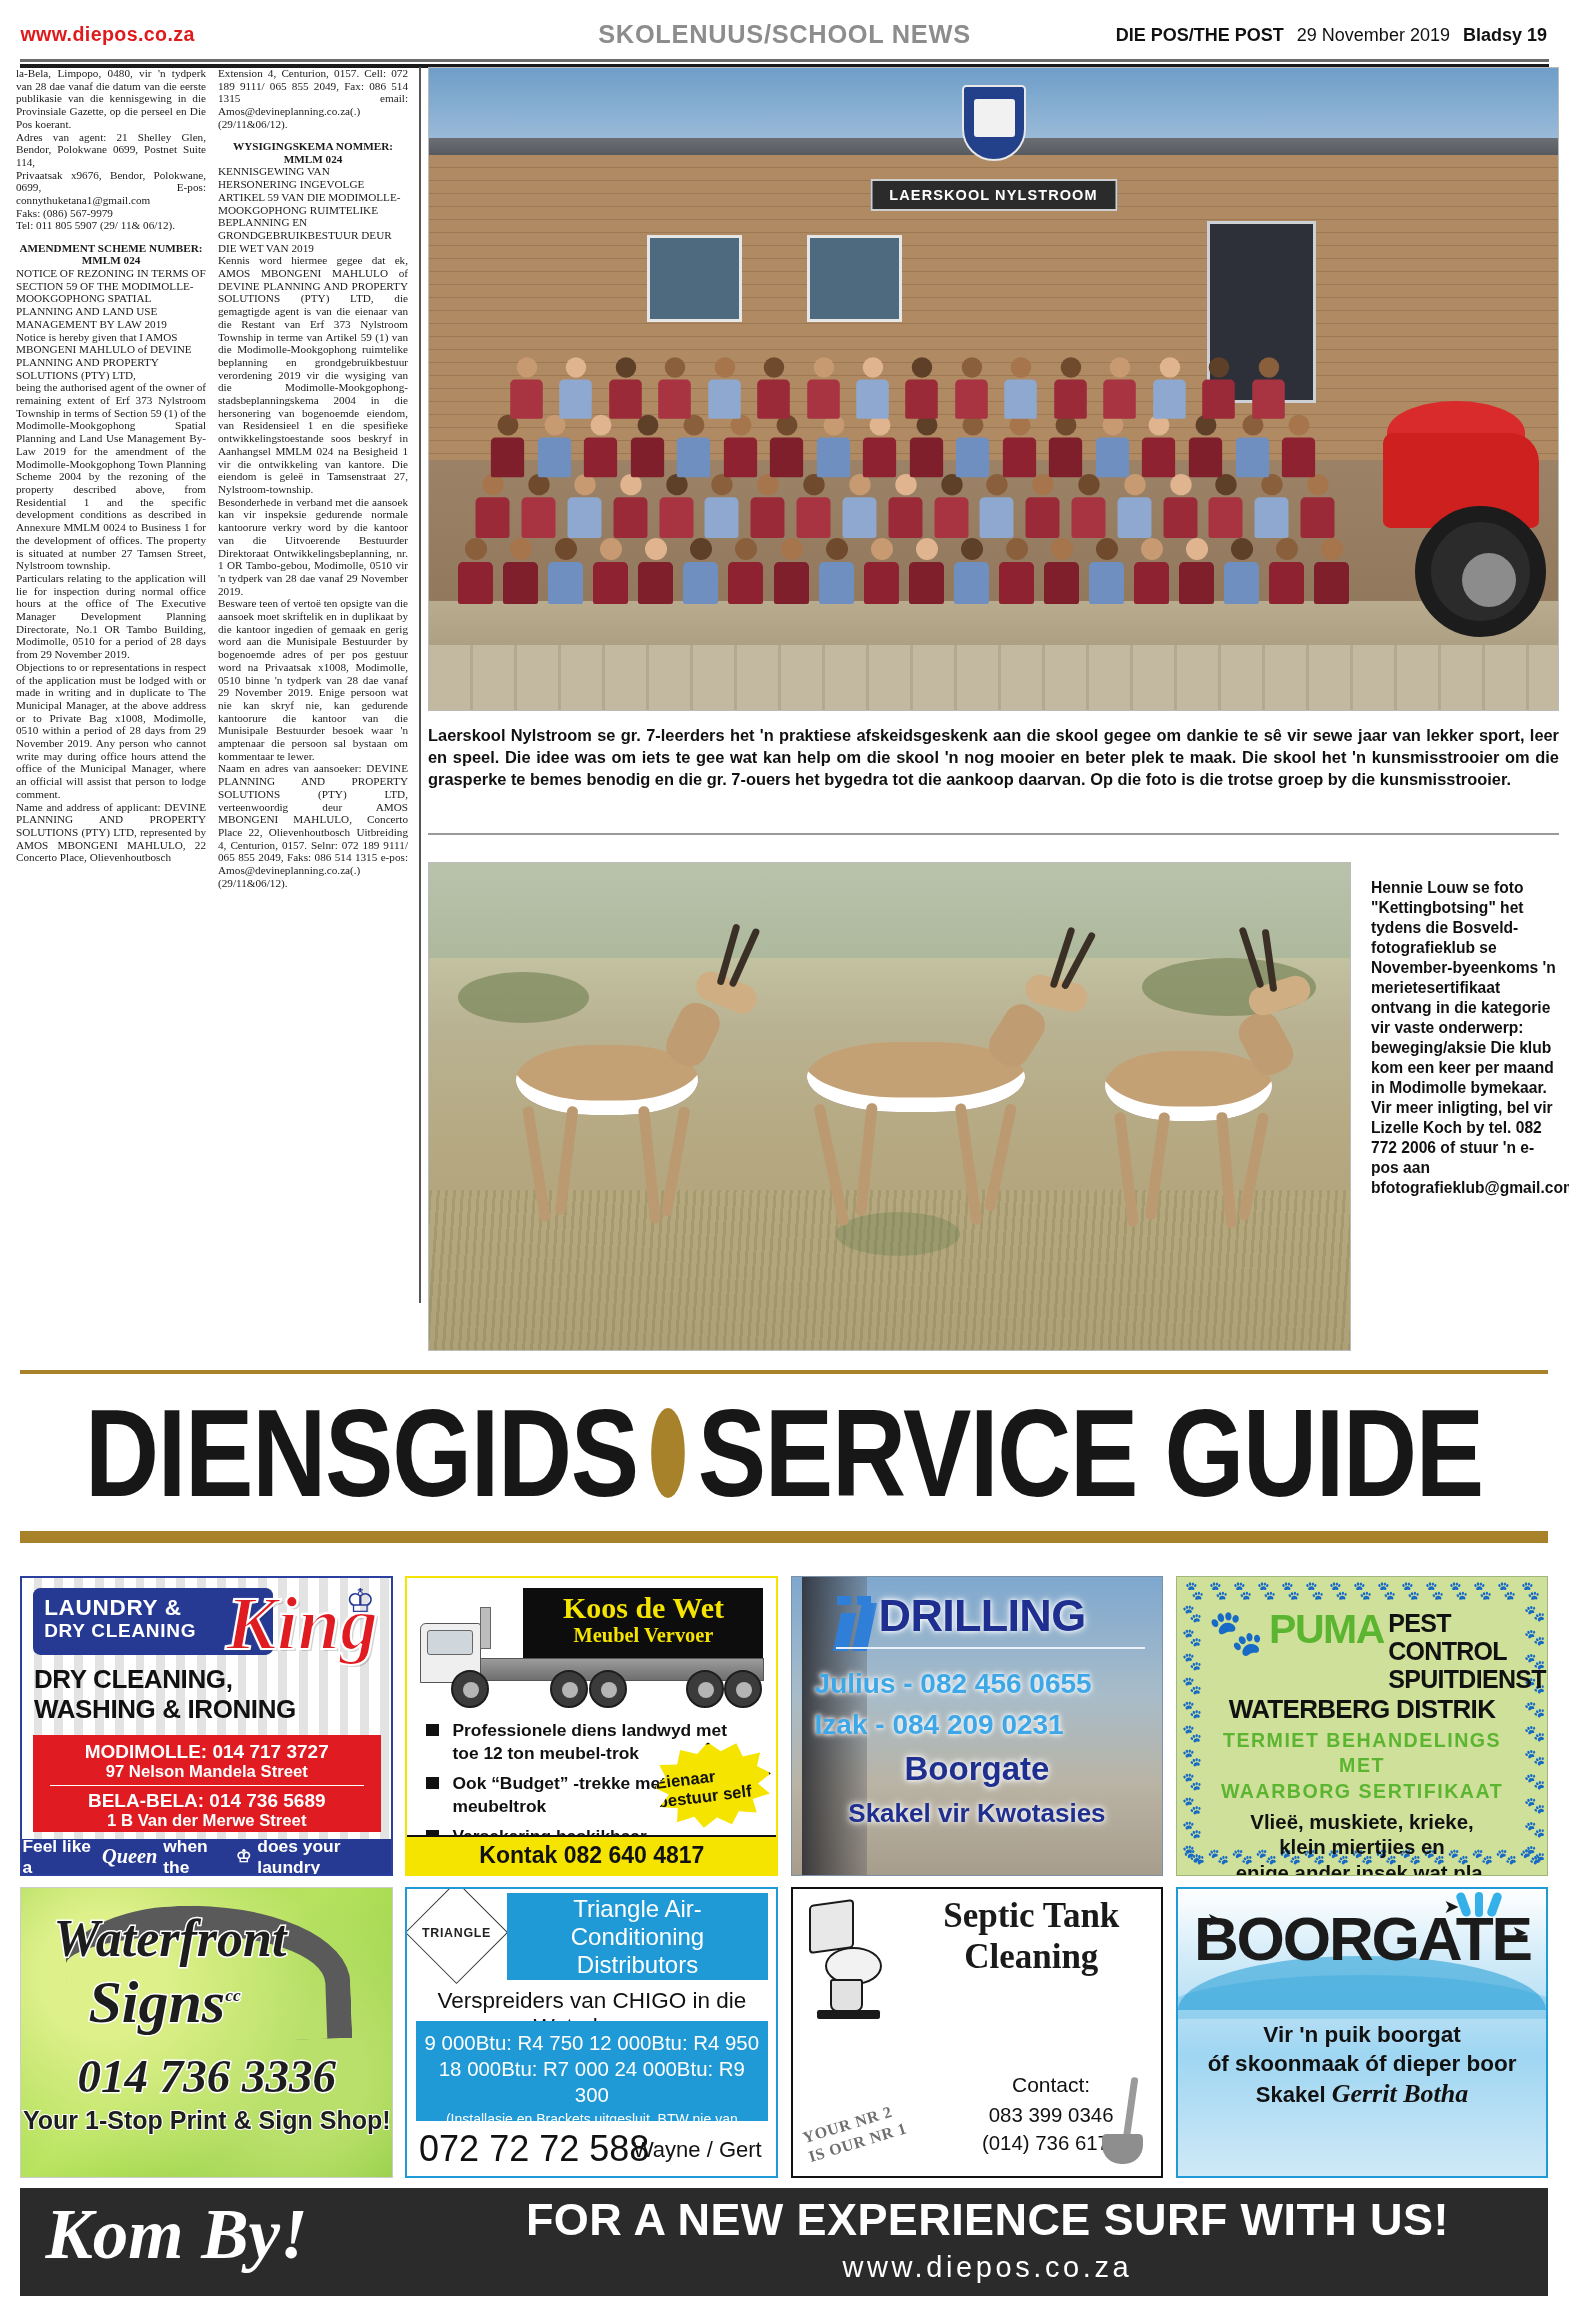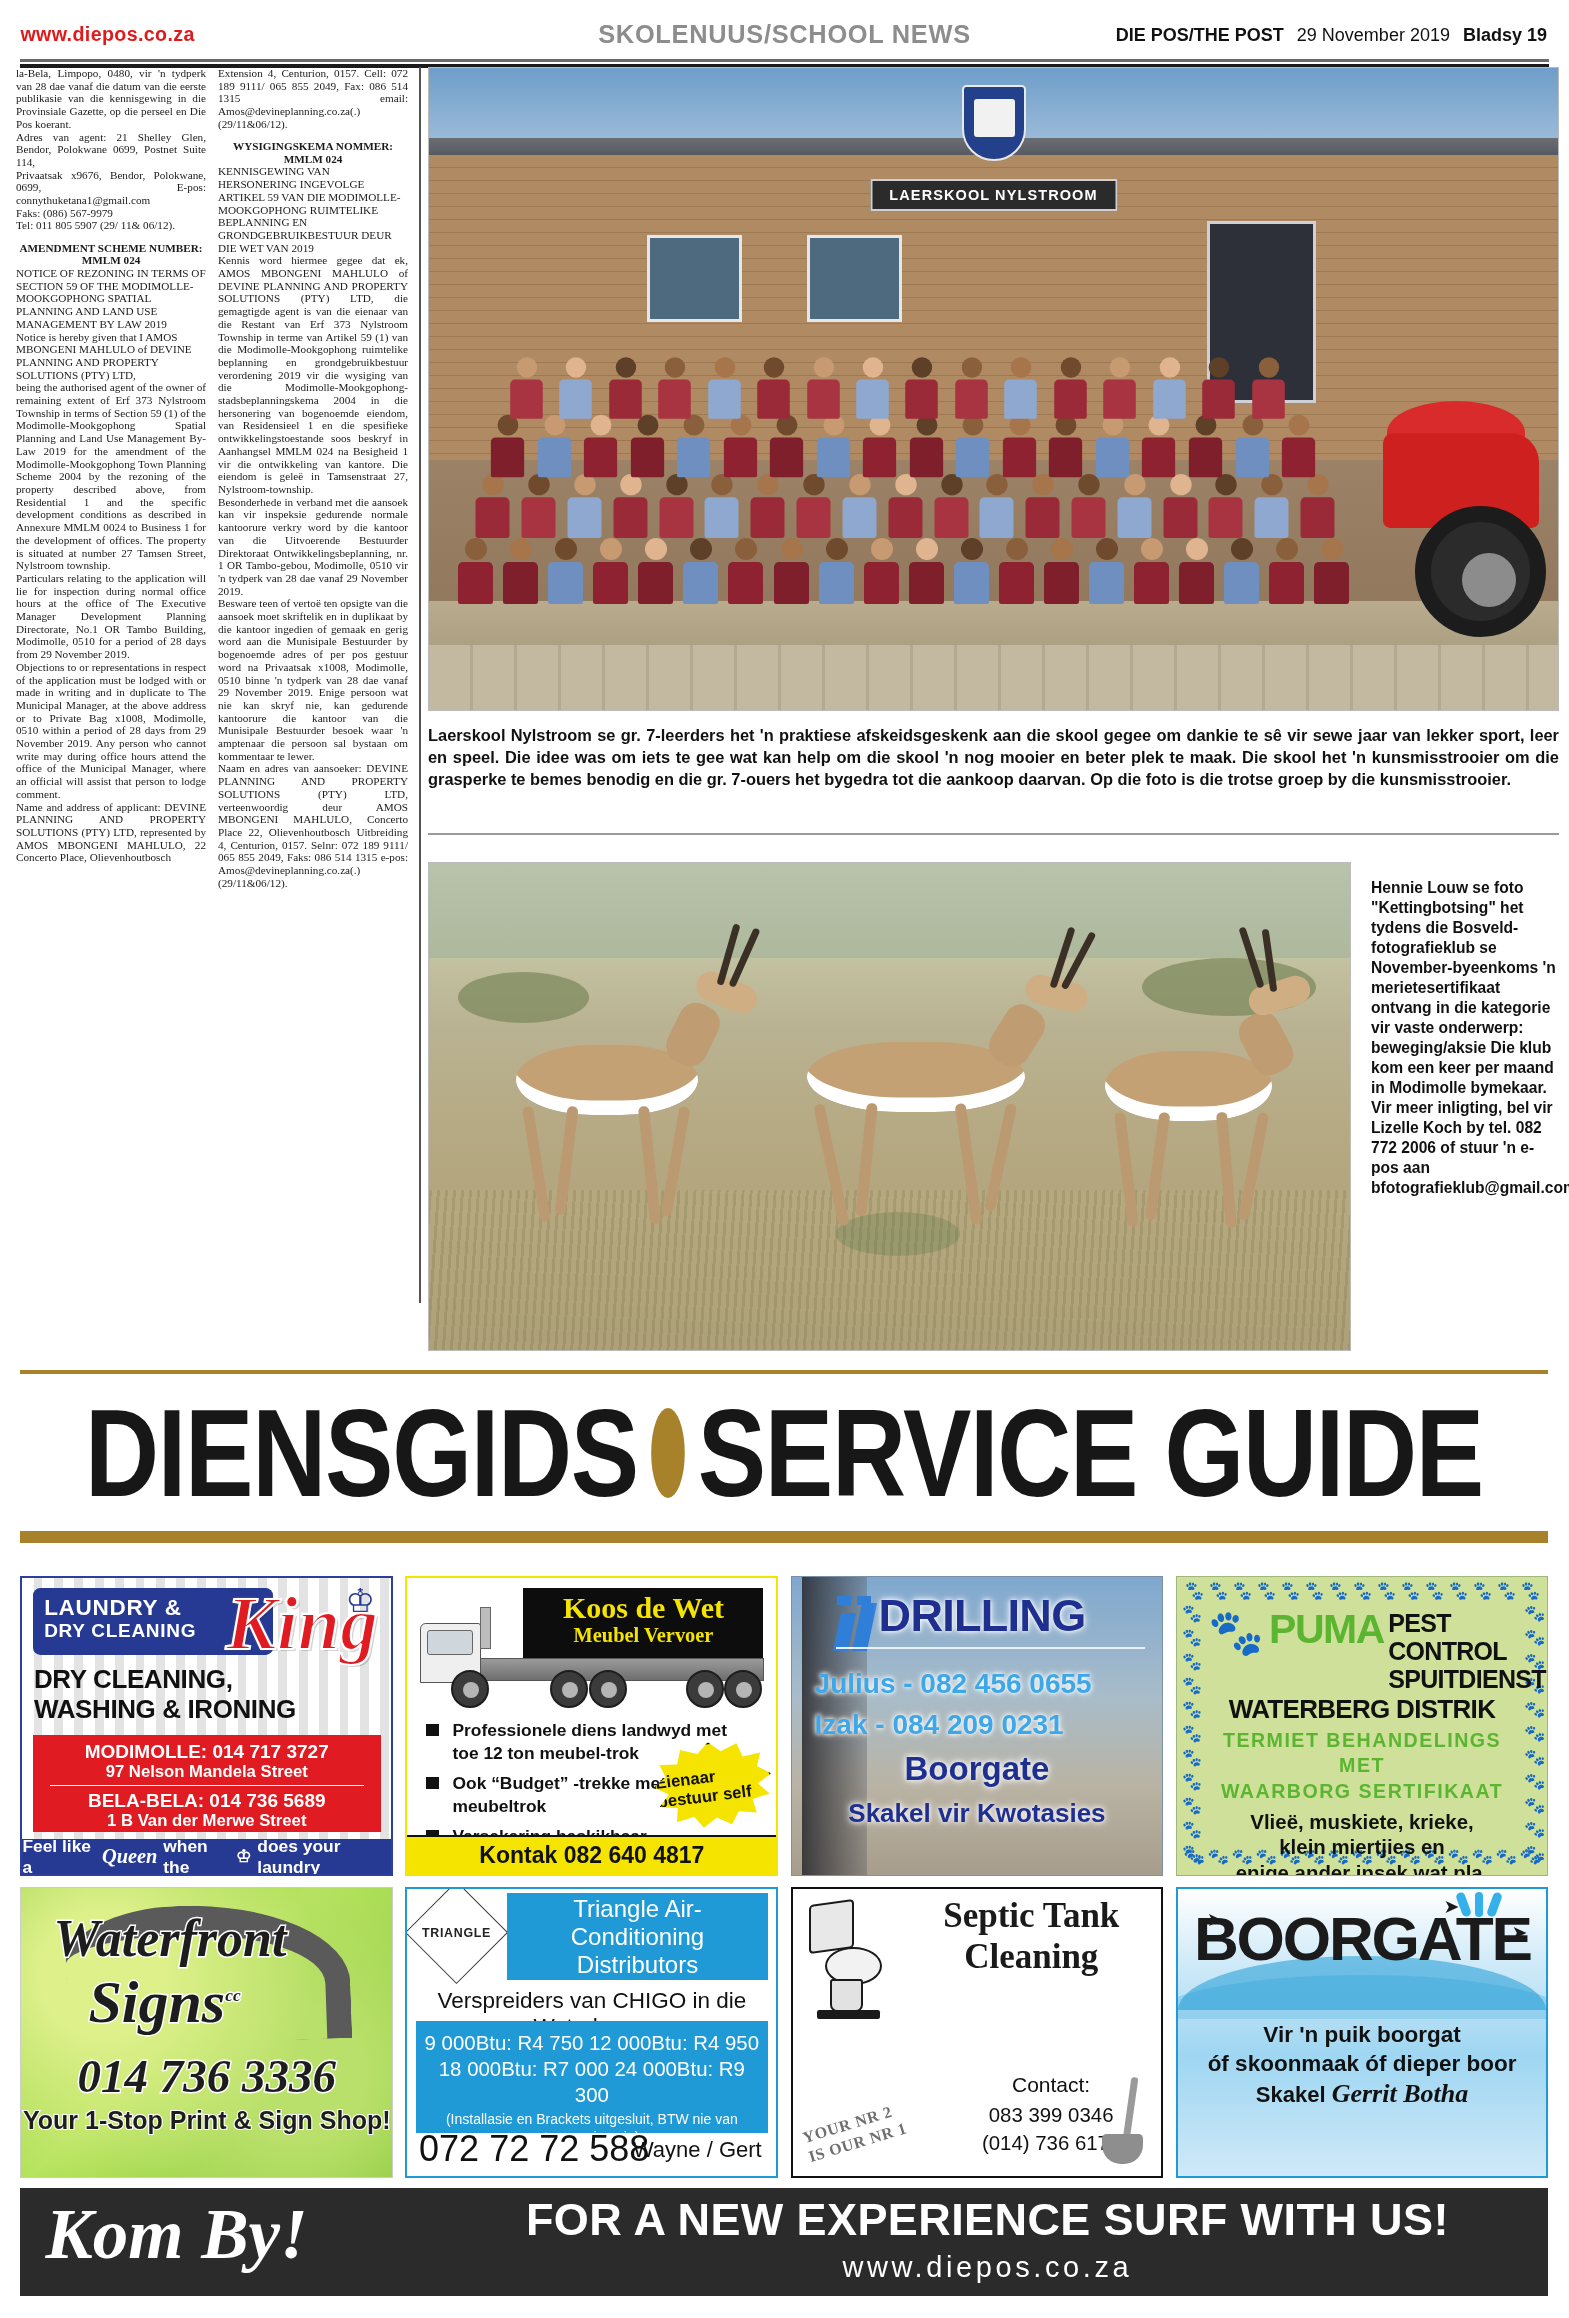--- a/index.html
+++ b/index.html
@@ -271,21 +271,21 @@
     display:flex; align-items:center; justify-content:center;
     font-family:"Liberation Sans", sans-serif; font-weight:bold; font-size:12.4px; color:#222;
     letter-spacing:0.7px; }
   .tri-head { position:absolute; left:100px; right:8.7px; top:4.4px; height:87px;
     background:#1f9ad6; color:#fff; text-align:center; padding-top:1.5px;
     font-family:"Liberation Sans", sans-serif; }
   .tri-head .t1 { font-size:24px; line-height:28px; }
   .tri-head .t2 { font-size:21px; line-height:25px; }
   .tri-sub { position:absolute; left:8.7px; right:8.7px; top:99px; text-align:center;
     font-family:"Liberation Sans", sans-serif; font-size:22.5px; color:#111; }
-  .tri-prices { position:absolute; left:8.7px; right:8.7px; top:132px; height:112px;
+  .tri-prices { position:absolute; left:8.7px; right:8.7px; top:132px; height:100px;
     background:#1f9ad6; color:#fff; padding:8.7px 5.8px 0; text-align:center;
     font-family:"Liberation Sans", sans-serif; }
   .tri-prices .p { font-size:20.4px; line-height:26px; }
   .tri-prices .note { font-size:14px; line-height:17.4px; margin-top:3.6px; }
   .tri-phone { position:absolute; left:11.6px; bottom:5.8px;
     font-family:"Liberation Sans", sans-serif; font-size:36px; color:#111; }
   .tri-names { position:absolute; right:14.5px; bottom:13px;
     font-family:"Liberation Sans", sans-serif; font-size:22px; color:#111; }
 
   

